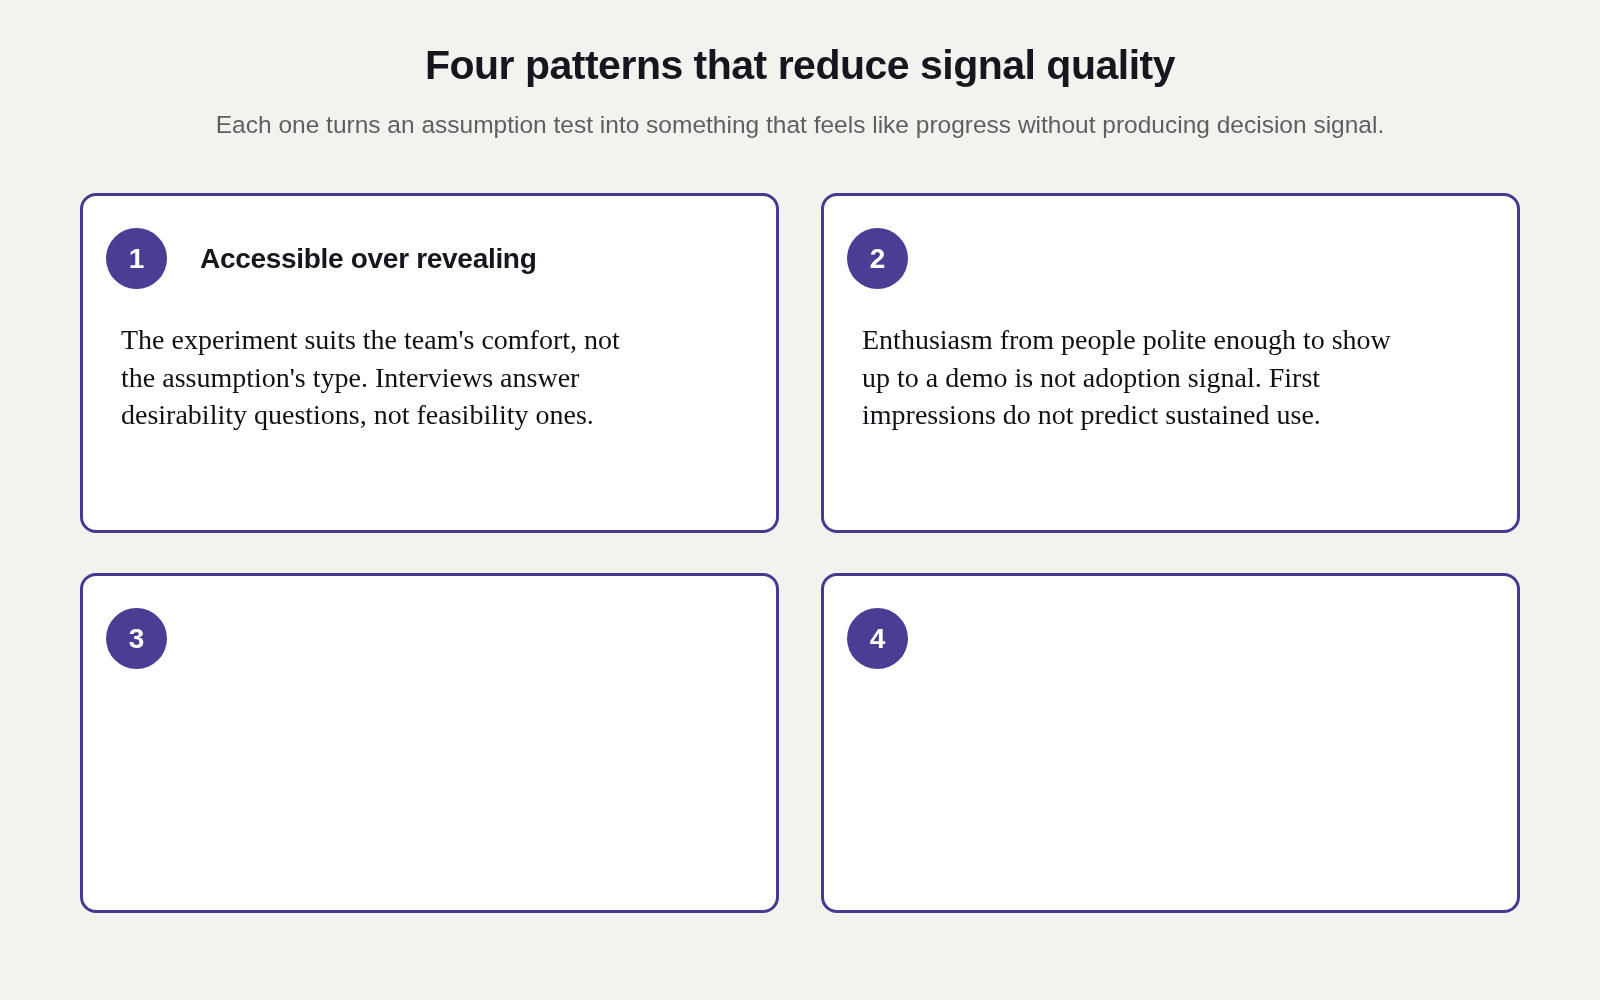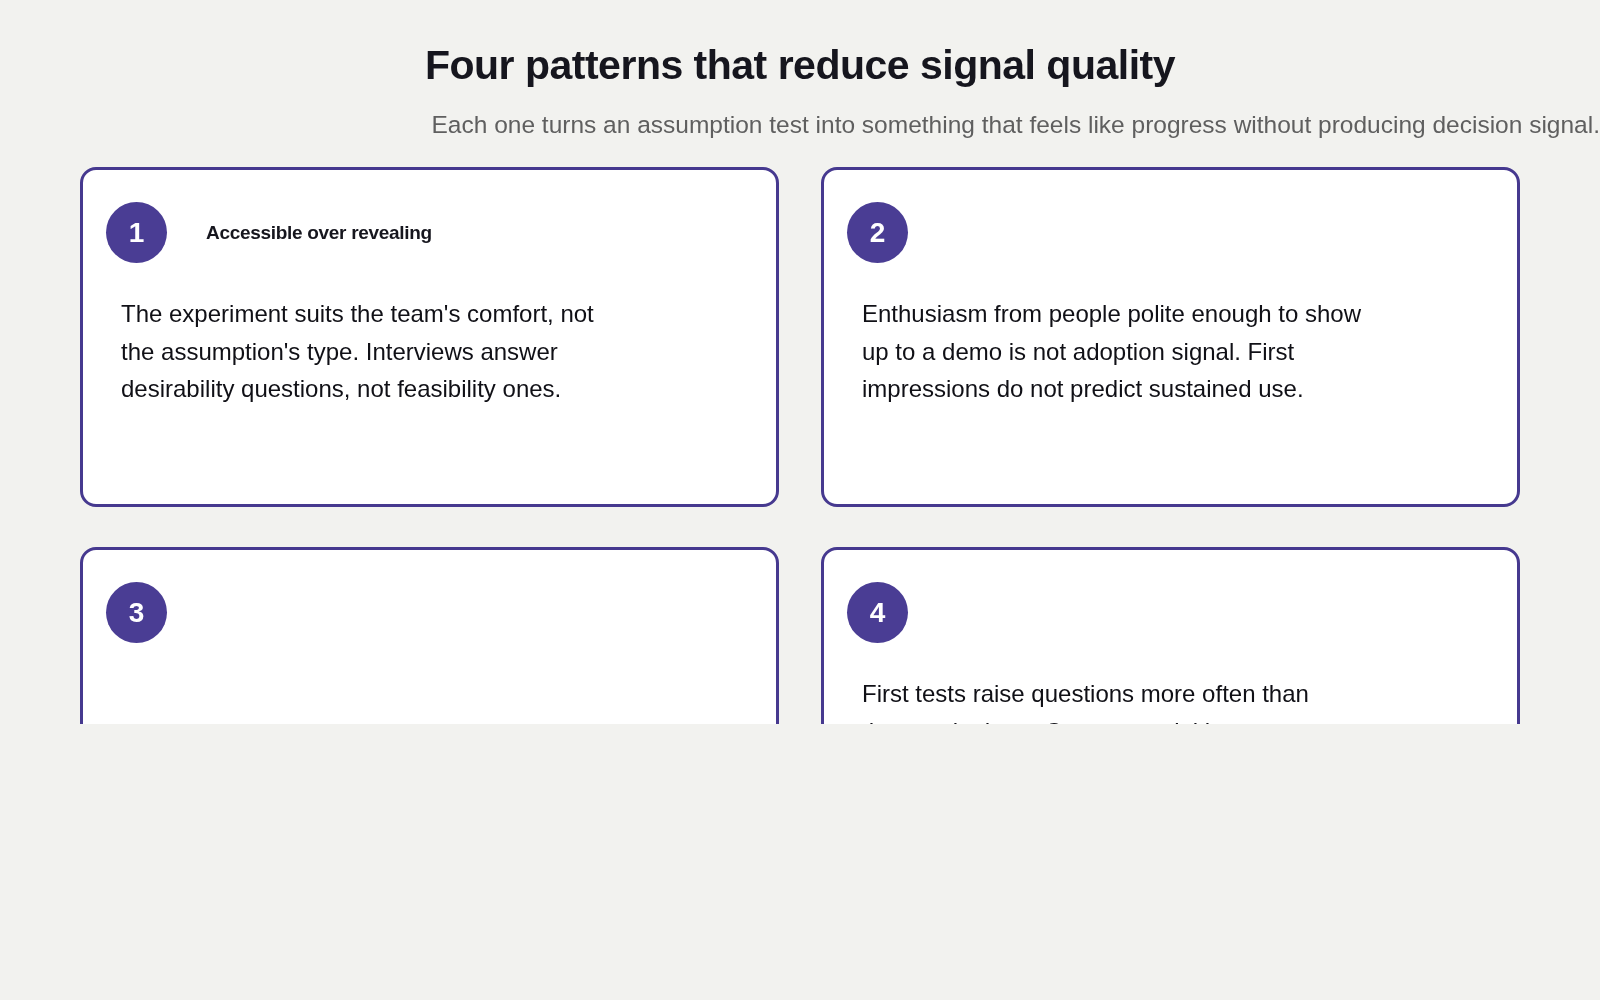--- a/index.html
+++ b/index.html
@@ -5,40 +5,40 @@
   html, body {
     margin: 0;
     padding: 0;
     background: #f2f2ef;
     font-family: "Liberation Sans", sans-serif;
     color: #15151c;
   }
   .page {
     position: relative;
     width: 1600px;
-    height: 724px;
+    height: 1000px;
     margin: 0 auto;
     background: #f2f2ef;
     overflow: hidden;
     box-sizing: border-box;
     padding-top: 42px;
   }
   .page-title {
     text-align: center;
     font-size: 41px;
     font-weight: bold;
     letter-spacing: -0.5px;
     color: #16161e;
     margin: 0 0 22px 0;
   }
   .page-subtitle {
-    text-align: right;
+    text-align: center;
     font-size: 24.5px;
     color: #5f5f5f;
-    margin: 0 0 28px 0;
+    margin: 0 0 54px 0;
   }
   .card-grid {
     display: grid;
     grid-template-columns: 1fr 1fr;
     grid-auto-rows: 340px;
     column-gap: 42px;
     row-gap: 40px;
     margin: 0 80px;
   }
   .card {
@@ -62,32 +62,33 @@
     border-radius: 50%;
     background: #4a3d94;
     color: #ffffff;
     font-size: 28px;
     font-weight: bold;
     display: flex;
     align-items: center;
     justify-content: center;
   }
   .card-title {
-    font-size: 19px;
+    font-size: 28px;
     font-weight: bold;
     letter-spacing: -0.3px;
     color: #16161e;
-    margin: 12px;
+    margin: 6px;
   }
   .card-body {
     margin: 32px 0 0 0;
-    font-size: 24px;
+    font-size: 28px;
     line-height: 37.5px;
     color: #101016;
     white-space: pre-line;
+    font-family: Liberation Serif, serif;
   }
   .page-footer {
     text-align: center;
     font-size: 23.5px;
     color: #5f5f5f;
     margin-top: 28px;
   }
 </style>
 </head>
 <body>
@@ -121,21 +122,18 @@
     <div class="card">
       <div class="card-header">
         <div class="num-badge">3</div>
       </div>
     </div>
 
     <div class="card">
       <div class="card-header">
         <div class="num-badge">4</div>
       </div>
-      <p class="card-body">First tests raise questions more often than
-they settle them. Consequential bets warrant
-a second, sharper experiment.</p>
     </div>
 
   </div>
 
 
 </div>
 
 </body></html>

